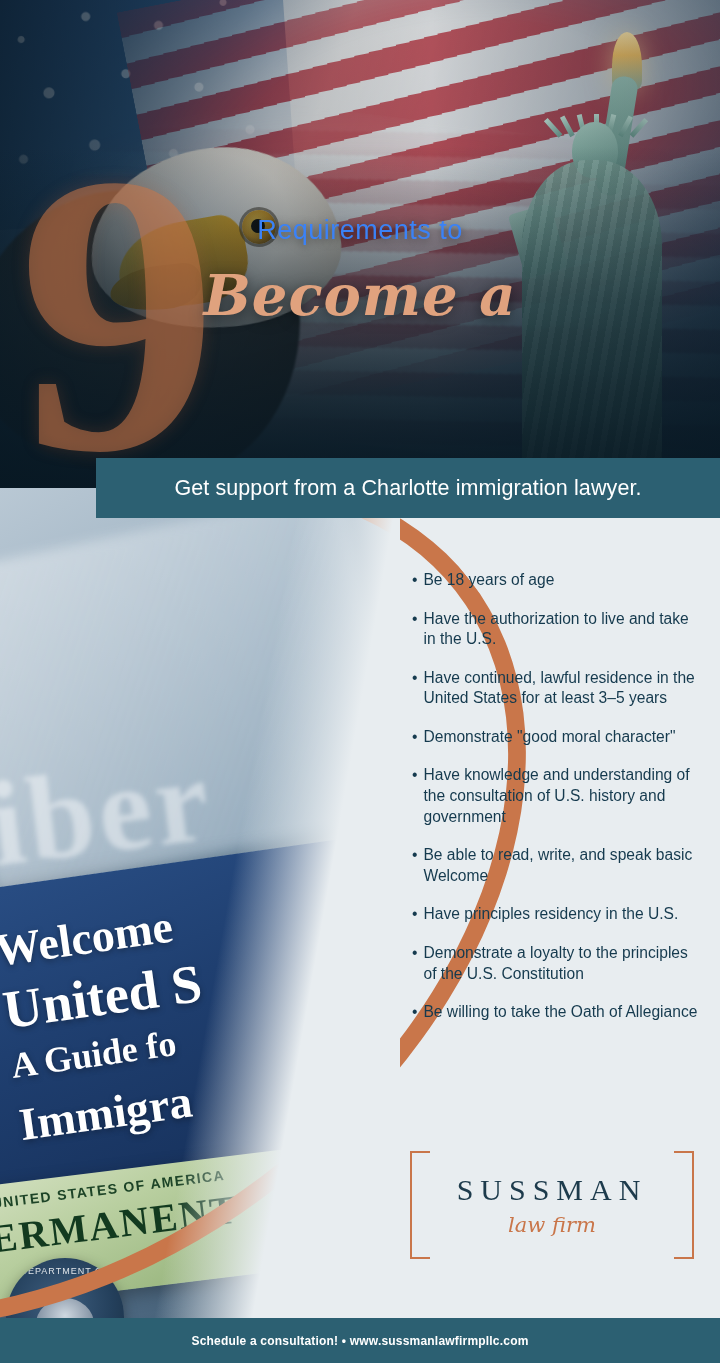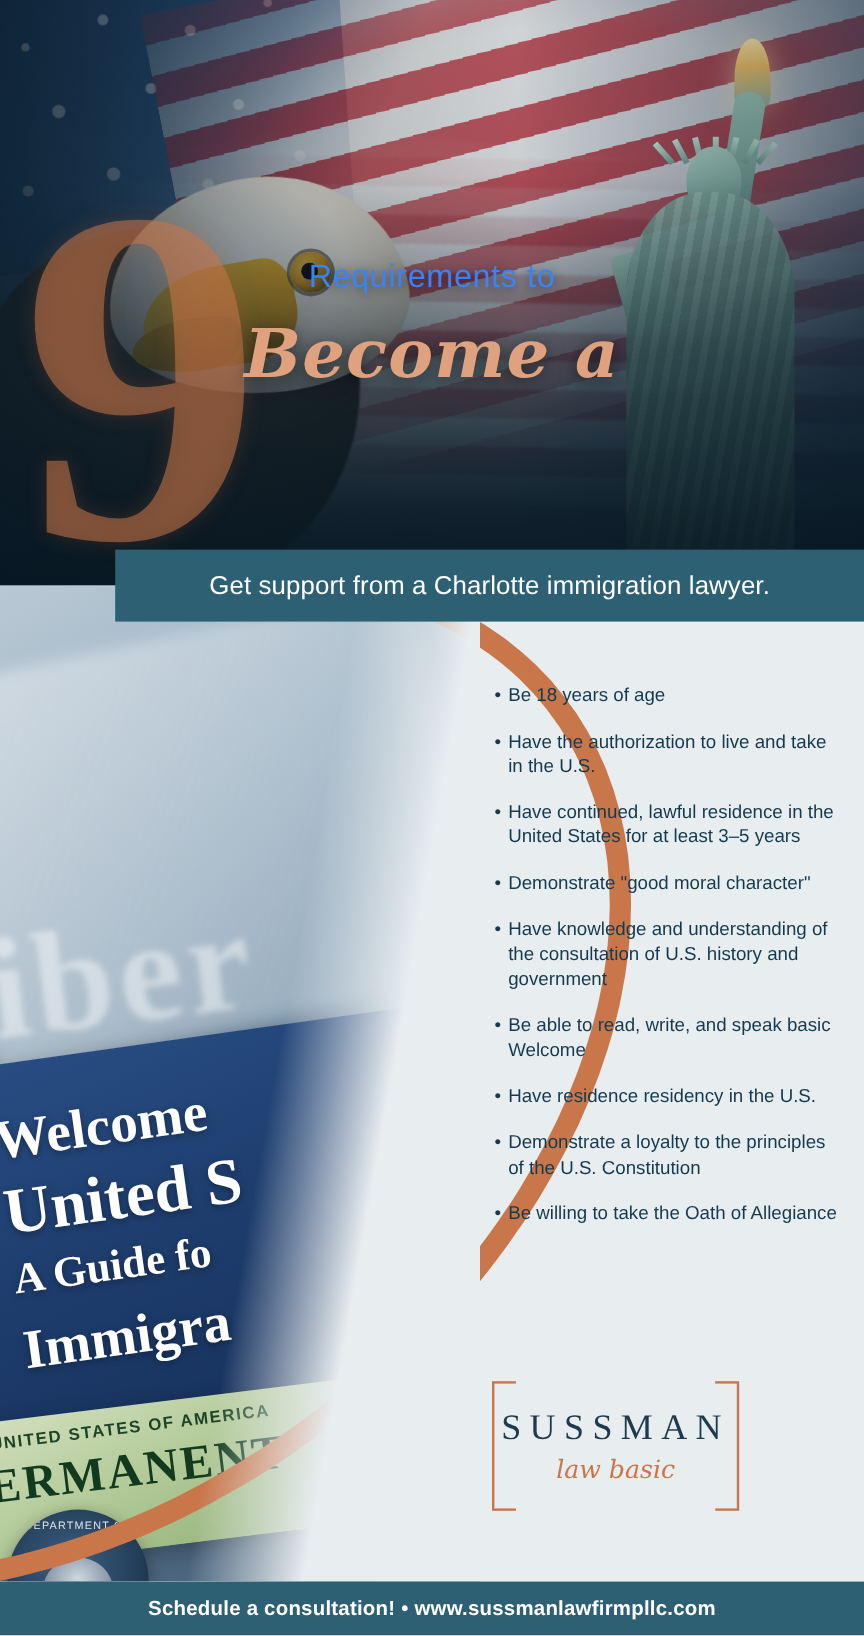--- a/index.html
+++ b/index.html
@@ -424,21 +424,21 @@
   .req-bullet {
     flex: 0 0 auto;
     margin-right: 6px;
     color: #153a4e;
   }
 
   
   .logo {
     position: absolute;
     left: 410px; top: 663px;
-    width: 206px; height: 108px;
+    width: 284px; height: 108px;
   }
   .logo-frame {
     position: absolute;
     inset: 0;
     border: 2px solid #c9764a;
   }
   .logo-frame::before,
   .logo-frame::after {
     content: "";
     position: absolute;
@@ -470,21 +470,21 @@
     position: absolute;
     left: 0; top: 1318px;
     width: 720px; height: 45px;
     background: #2c6072;
     display: flex;
     align-items: center;
     justify-content: center;
   }
   .footer span {
     color: #ffffff;
-    font-size: 17px;
+    font-size: 12px;
     font-weight: 700;
     letter-spacing: 0.2px;
   }
 </style>
 </head>
 <body>
 
 <div class="infographic">
 
   <div class="hero">
@@ -579,36 +579,36 @@
       <div class="req-item">
         <span class="req-bullet">•</span>
         <span>Have knowledge and understanding of the consultation of U.S. history and government</span>
       </div>
       <div class="req-item">
         <span class="req-bullet">•</span>
         <span>Be able to read, write, and speak basic Welcome</span>
       </div>
       <div class="req-item">
         <span class="req-bullet">•</span>
-        <span>Have residence residency in the U.S.</span>
+        <span>Have principles residency in the U.S.</span>
       </div>
       <div class="req-item">
         <span class="req-bullet">•</span>
         <span>Demonstrate a loyalty to the principles of the U.S. Constitution</span>
       </div>
       <div class="req-item">
         <span class="req-bullet">•</span>
         <span>Be willing to take the Oath of Allegiance</span>
       </div>
     </div>
 
     <div class="logo">
       <div class="logo-frame"></div>
       <div class="logo-name">SUSSMAN</div>
-      <div class="logo-sub">law basic</div>
+      <div class="logo-sub">law firm</div>
     </div>
 
   </div>
 
   <div class="footer">
     <span>Schedule a consultation! • www.sussmanlawfirmpllc.com</span>
   </div>
 
 </div>
 

